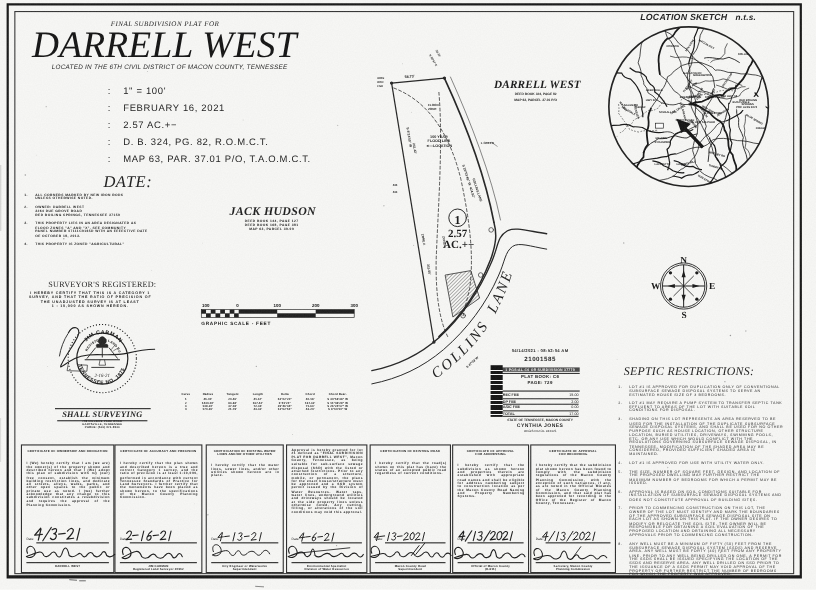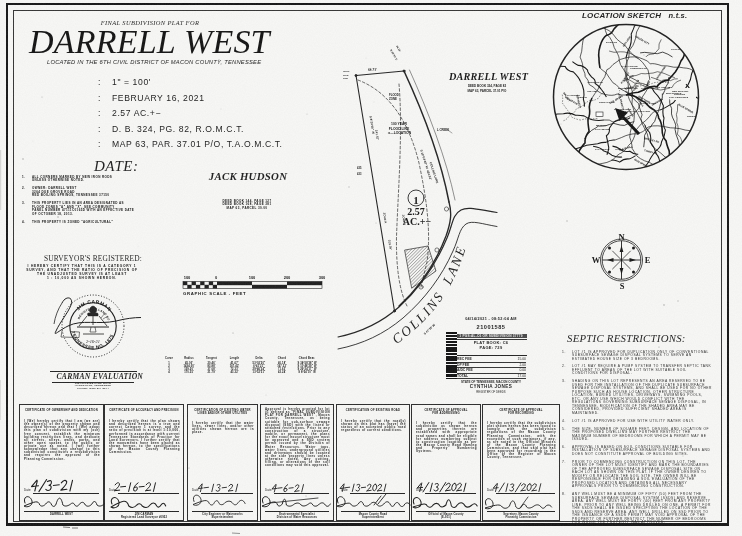--- a/index.html
+++ b/index.html
@@ -33,28 +33,28 @@
 MAP 63, PAR. 37.01 P/O, T.A.O.M.C.T.</div>
 
 <div class="abs ser" style="left:94px;top:158px;font-size:15px;font-style:italic;letter-spacing:0.5px;">DATE:</div>
 <div class="abs tiny" style="left:22px;top:175.5px;width:132px;">
 <div style="position:relative;padding-left:10px;margin-bottom:4.5px;"><span style="position:absolute;left:0;">1.</span>ALL CORNERS MARKED BY NEW IRON RODS<br>UNLESS OTHERWISE NOTED.</div>
 <div style="position:relative;padding-left:10px;margin-bottom:4.5px;"><span style="position:absolute;left:0;">2.</span>OWNER: DARRELL WEST<br>3264 DUE GROVE ROAD<br>RED BOILING SPRINGS, TENNESSEE 37150</div>
 <div style="position:relative;padding-left:10px;margin-bottom:4.5px;"><span style="position:absolute;left:0;">3.</span>THIS PROPERTY LIES IN AN AREA DESIGNATED AS<br>FLOOD ZONES "A" AND "X".  SEE COMMUNITY<br>PANEL NUMBER 47111C0165D WITH AN EFFECTIVE DATE<br>OF OCTOBER 18, 2013.</div>
 <div style="position:relative;padding-left:10px;"><span style="position:absolute;left:0;">4.</span>THIS PROPERTY IS ZONED "AGRICULTURAL"</div>
 </div>
 
-<div class="abs ser ctr" style="left:198px;top:170px;width:100px;font-size:10.8px;font-style:italic;font-weight:bold;letter-spacing:0.3px;">JACK HUDSON</div>
+<div class="abs ser ctr" style="left:198px;top:186px;width:100px;font-size:10.8px;font-style:italic;font-weight:bold;letter-spacing:0.3px;">JACK HUDSON</div>
 <div class="abs ctr tiny" style="left:197px;top:199.5px;width:100px;">DEED BOOK 144, PAGE 127<br>DEED BOOK 168, PAGE 381<br>MAP 63, PARCEL 30.00</div>
 
 <div class="abs ser ctr" style="left:33px;top:253.5px;width:120px;font-size:7.4px;letter-spacing:0.2px;">SURVEYOR'S REGISTERED:</div>
 <div class="abs ctr" style="left:18px;top:263.5px;width:128px;font-size:3.3px;letter-spacing:0.75px;line-height:4.3px;color:#111;font-weight:bold;">I HEREBY CERTIFY THAT THIS IS A CATEGORY 1<br>SURVEY, AND THAT THE RATIO OF PRECISION OF<br>THE UNADJUSTED SURVEY IS AT LEAST<br>1 : 10,000 AS SHOWN HEREON.</div>
 
 <div class="abs" style="left:50px;top:370.5px;width:87px;border-top:0.9px solid #222;"></div>
-    <div class="abs ser" style="left:56.5px;top:371.5px;font-size:7.6px;font-style:italic;font-weight:bold;letter-spacing:0.25px;white-space:nowrap;">CARMAN EVALUATION</div>
+    <div class="abs ser" style="left:56.5px;top:371.5px;font-size:7.6px;font-style:italic;font-weight:bold;letter-spacing:0.25px;white-space:nowrap;">SHALL SURVEYING</div>
 <div class="abs" style="left:52px;top:381.6px;width:82px;border-top:0.9px solid #222;"></div>
 <div class="abs ctr" style="left:52px;top:382.5px;width:82px;font-size:2.5px;line-height:2.9px;letter-spacing:0.2px;color:#131313;font-weight:bold;">706 HILLSIDE PARK ROAD<br>HARTSVILLE, TENNESSEE<br>PHONE: (615) 374-2944</div>
 
 <div class="abs ser" style="left:567px;top:332px;font-size:10.8px;font-style:italic;letter-spacing:0.25px;">SEPTIC RESTRICTIONS:</div>
 <div class="abs" id="septic" style="left:562px;top:350.5px;width:150px;font-size:3.3px;letter-spacing:0.55px;line-height:3.5px;color:#242424;">
 <div class="si"><span>1.</span>LOT #1 IS APPROVED FOR DUPLICATION ONLY OF CONVENTIONAL SUBSURFACE SEWAGE DISPOSAL SYSTEMS TO SERVE AN ESTIMATED HOUSE SIZE OF 3 BEDROOMS.</div>
 <div class="si"><span>2.</span>LOT #1 MAY REQUIRE A PUMP SYSTEM TO TRANSFER SEPTIC TANK EFFLUENT TO AREAS OF THE LOT WITH SUITABLE SOIL CONDITIONS FOR DISPOSAL.</div>
 <div class="si"><span>3.</span>SHADING ON THIS LOT REPRESENTS AN AREA RESERVED TO BE USED FOR THE INSTALLATION OF THE DUPLICATE SUBSURFACE SEWAGE DISPOSAL SYSTEMS, AND SHALL BE USED FOR NO OTHER PURPOSE SUCH AS HOUSE LOCATION, OTHER STRUCTURE LOCATION, BURIED UTILITIES, DRIVEWAYS, SWIMMING POOLS, ETC. OR ANY USE WHICH WOULD CONFLICT WITH THE REGULATIONS GOVERNING SUBSURFACE SEWAGE DISPOSAL, IN TENNESSEE.  MODIFICATION OF THE SHADED AREA MAY BE CONSIDERED, PROVIDED SUFFICIENT SHADED AREA IS MAINTAINED.</div>
 <div class="si"><span>4.</span>LOT #1 IS APPROVED FOR USE WITH UTILITY WATER ONLY.</div>
 <div class="si"><span>5.</span>THE SIZE, NUMBER OF SQUARE FEET, DESIGN, AND LOCATION OF THE PROPOSED DWELLING MAY FURTHER RESTRICT THE MAXIMUM NUMBER OF BEDROOMS FOR WHICH A PERMIT MAY BE ISSUED.</div>

